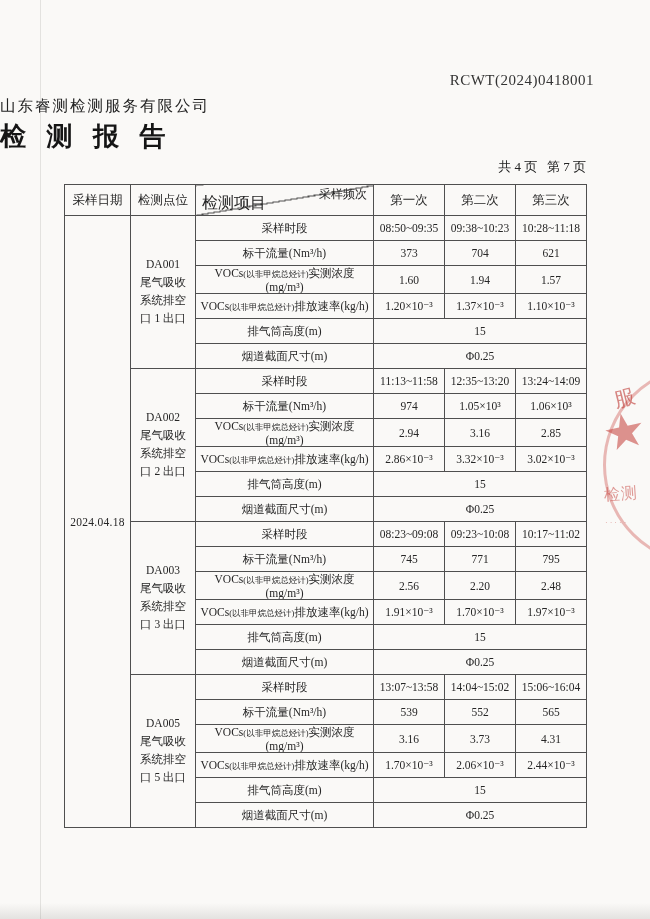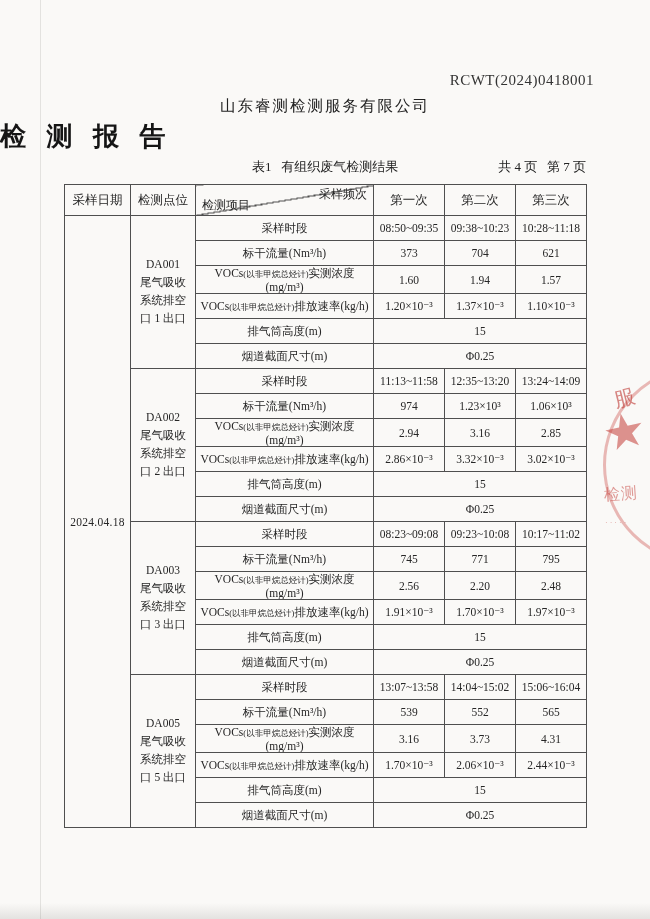--- a/index.html
+++ b/index.html
@@ -6,21 +6,21 @@
   body{
     width:650px;height:919px;position:relative;overflow:hidden;
     background:#faf9f7;
     font-family:"Liberation Serif","DejaVu Serif",serif;
     color:#262626;
   }
   .edge-left{position:absolute;left:40px;top:0;bottom:0;width:1px;background:rgba(120,120,115,0.18);}
   .bottom-shadow{position:absolute;left:0;right:0;bottom:0;height:16px;
     background:linear-gradient(to bottom,rgba(0,0,0,0),rgba(90,88,84,0.14));}
   .report-no{position:absolute;top:72px;right:56px;font-size:15px;letter-spacing:0.5px;color:#333;}
-  .company{position:absolute;top:96px;left:0;width:100%;text-align:center;
+  .company{position:absolute;top:96px;left:0;width:100%;
     font-size:15.5px;letter-spacing:2px;color:#222;}
   .title{position:absolute;top:119px;left:0;width:100%;text-align:left;
     font-size:26px;font-weight:bold;letter-spacing:7px;color:#151515;white-space:pre;}
   .caption-bar{position:absolute;top:158px;left:64px;width:522px;height:20px;font-size:13px;}
   .caption{position:absolute;left:0;width:100%;text-align:center;white-space:pre;color:#222;}
   .page-info{position:absolute;right:0;top:0;white-space:pre;color:#222;}
 
   table.results{
     position:absolute;left:64px;top:184px;width:522px;
     border-collapse:collapse;table-layout:fixed;
@@ -33,21 +33,21 @@
   .results tbody td{height:24px;font-size:11.5px;}
   td.lbl{font-size:12px;}
   td.lbl .sm{font-size:8.5px;}
   td.point{font-size:12.5px;line-height:1.55;padding:3px 1px;}
   td.date{font-size:12.5px;letter-spacing:0.3px;}
   th.diag{position:relative;
     background:linear-gradient(to bottom right,
       rgba(0,0,0,0) calc(50% - 0.6px),#4f4f4f calc(50% - 0.6px),
       #4f4f4f calc(50% + 0.6px),rgba(0,0,0,0) calc(50% + 0.6px));}
   .diag-top{position:absolute;top:1px;right:6px;font-size:12px;}
-  .diag-bottom{position:absolute;bottom:1px;left:6px;font-size:12px;}
+  .diag-bottom{position:absolute;bottom:1px;left:6px;font-size:16px;}
 
   .stamp{position:absolute;right:0;top:352px;width:48px;height:215px;pointer-events:none;}
   .stamp-circle{position:absolute;left:1px;top:13px;width:194px;height:194px;
     border:3px solid rgba(205,85,80,0.40);border-radius:50%;}
   .stamp-char-top{position:absolute;left:12px;top:32px;font-size:21px;
     color:rgba(192,62,56,0.62);transform:rotate(-14deg);}
   .stamp-star{position:absolute;left:1px;top:56px;font-size:48px;line-height:1;
     color:rgba(200,75,70,0.60);transform:rotate(-12deg);}
   .stamp-text{position:absolute;left:2px;top:132px;font-size:16px;letter-spacing:1px;
     color:rgba(200,75,70,0.55);transform:rotate(-4deg);white-space:nowrap;}
@@ -57,21 +57,20 @@
 </head>
 <body>
 
 <div class="edge-left"></div>
 
 <div class="report-no">RCWT(2024)0418001</div>
 <div class="company">山东睿测检测服务有限公司</div>
 <div class="title">检 测 报 告</div>
 
 <div class="caption-bar">
-  <span class="caption">表1   有组织废气检测结果</span>
   <span class="page-info">共 4 页   第 7 页</span>
 </div>
 
 <table class="results">
   <colgroup>
     <col style="width:66px">
       <col style="width:65px">
       <col style="width:178px">
     <col style="width:71px">
       <col style="width:71px">
@@ -138,21 +137,21 @@
           <div>口 2 出口</div>
         </td>
         <td class="lbl"><span>采样时段</span></td>
         <td>11:13~11:58</td>
         <td>12:35~13:20</td>
         <td>13:24~14:09</td>
       </tr>
       <tr>
         <td class="lbl"><span>标干流量(Nm³/h)</span></td>
         <td>974</td>
-        <td>1.23×10³</td>
+        <td>1.05×10³</td>
         <td>1.06×10³</td>
       </tr>
       <tr>
         <td class="lbl"><span>VOCs</span><span class="sm">(以非甲烷总烃计)</span><span>实测浓度(mg/m³)</span></td>
         <td>2.94</td>
         <td>3.16</td>
         <td>2.85</td>
       </tr>
       <tr>
         <td class="lbl"><span>VOCs</span><span class="sm">(以非甲烷总烃计)</span><span>排放速率(kg/h)</span></td>

